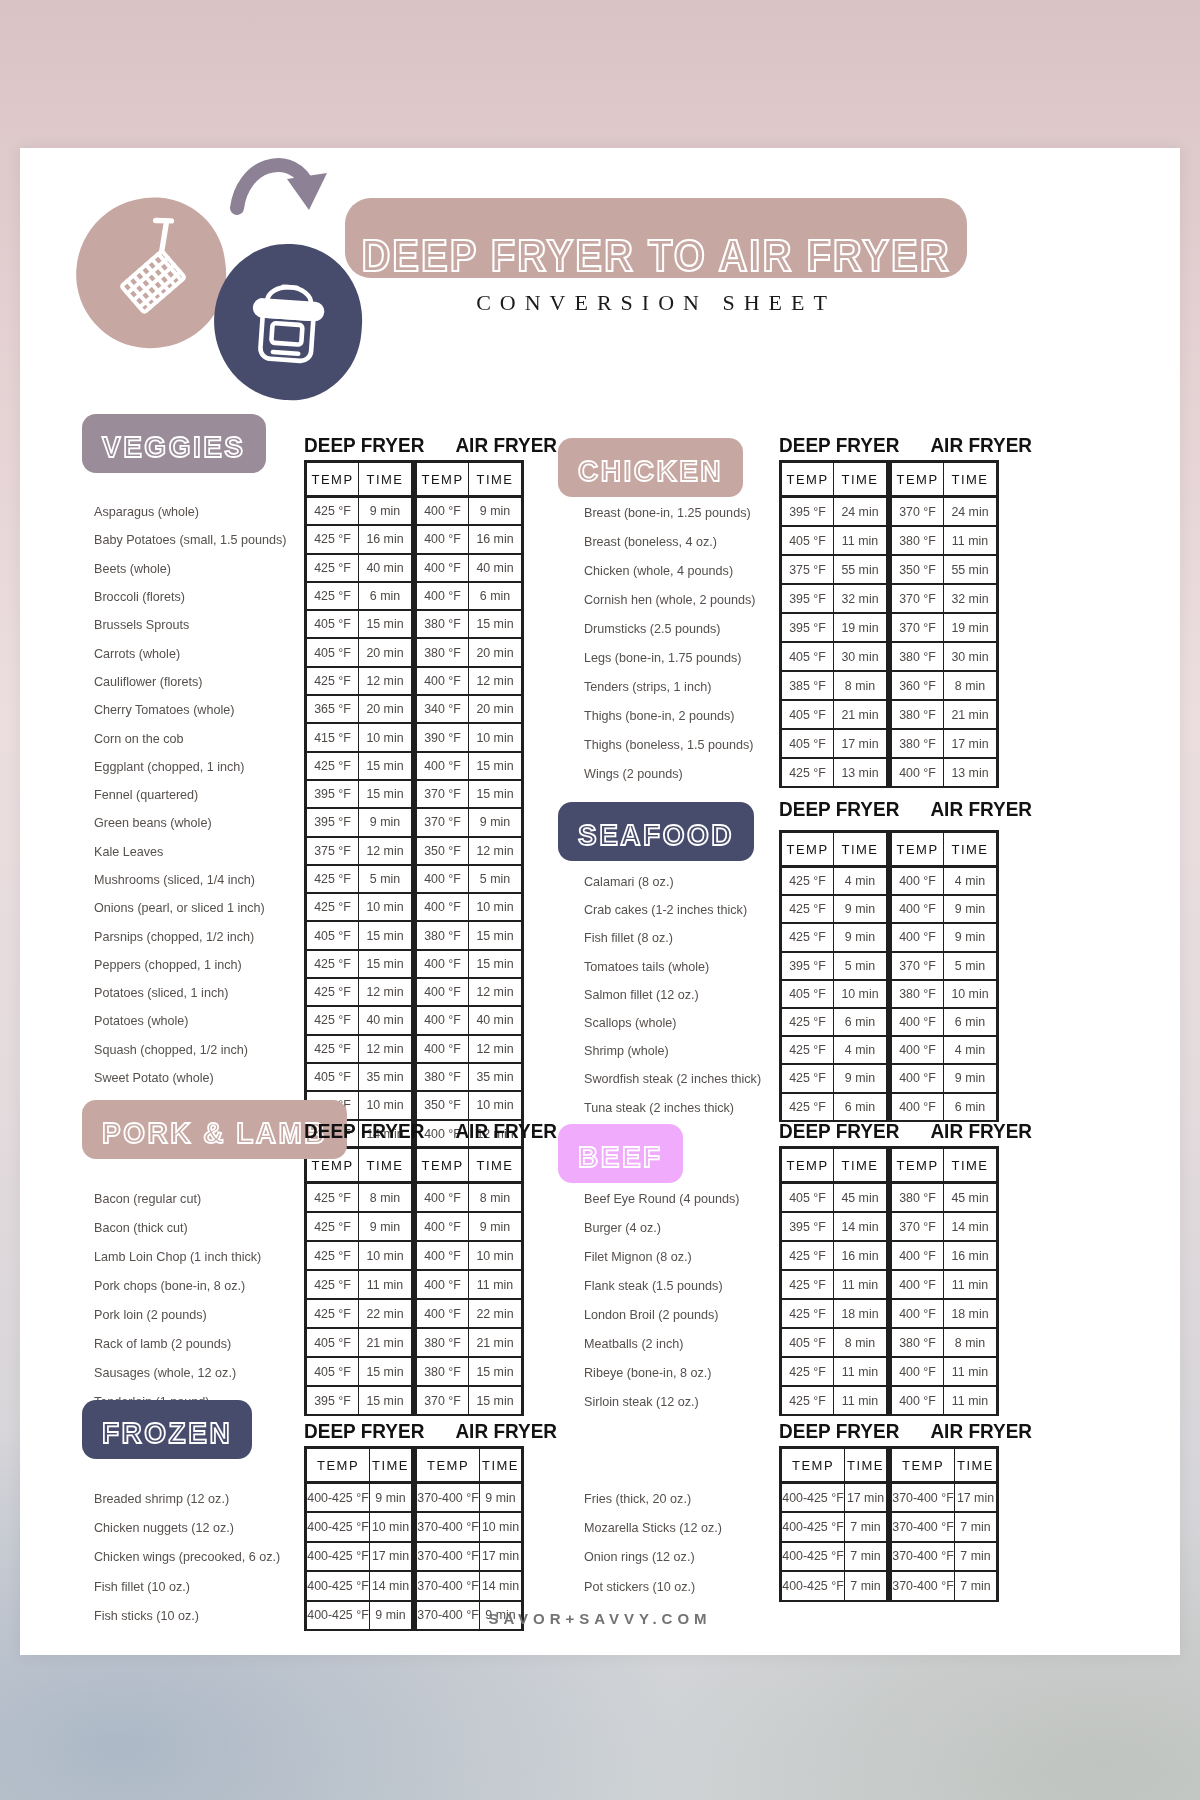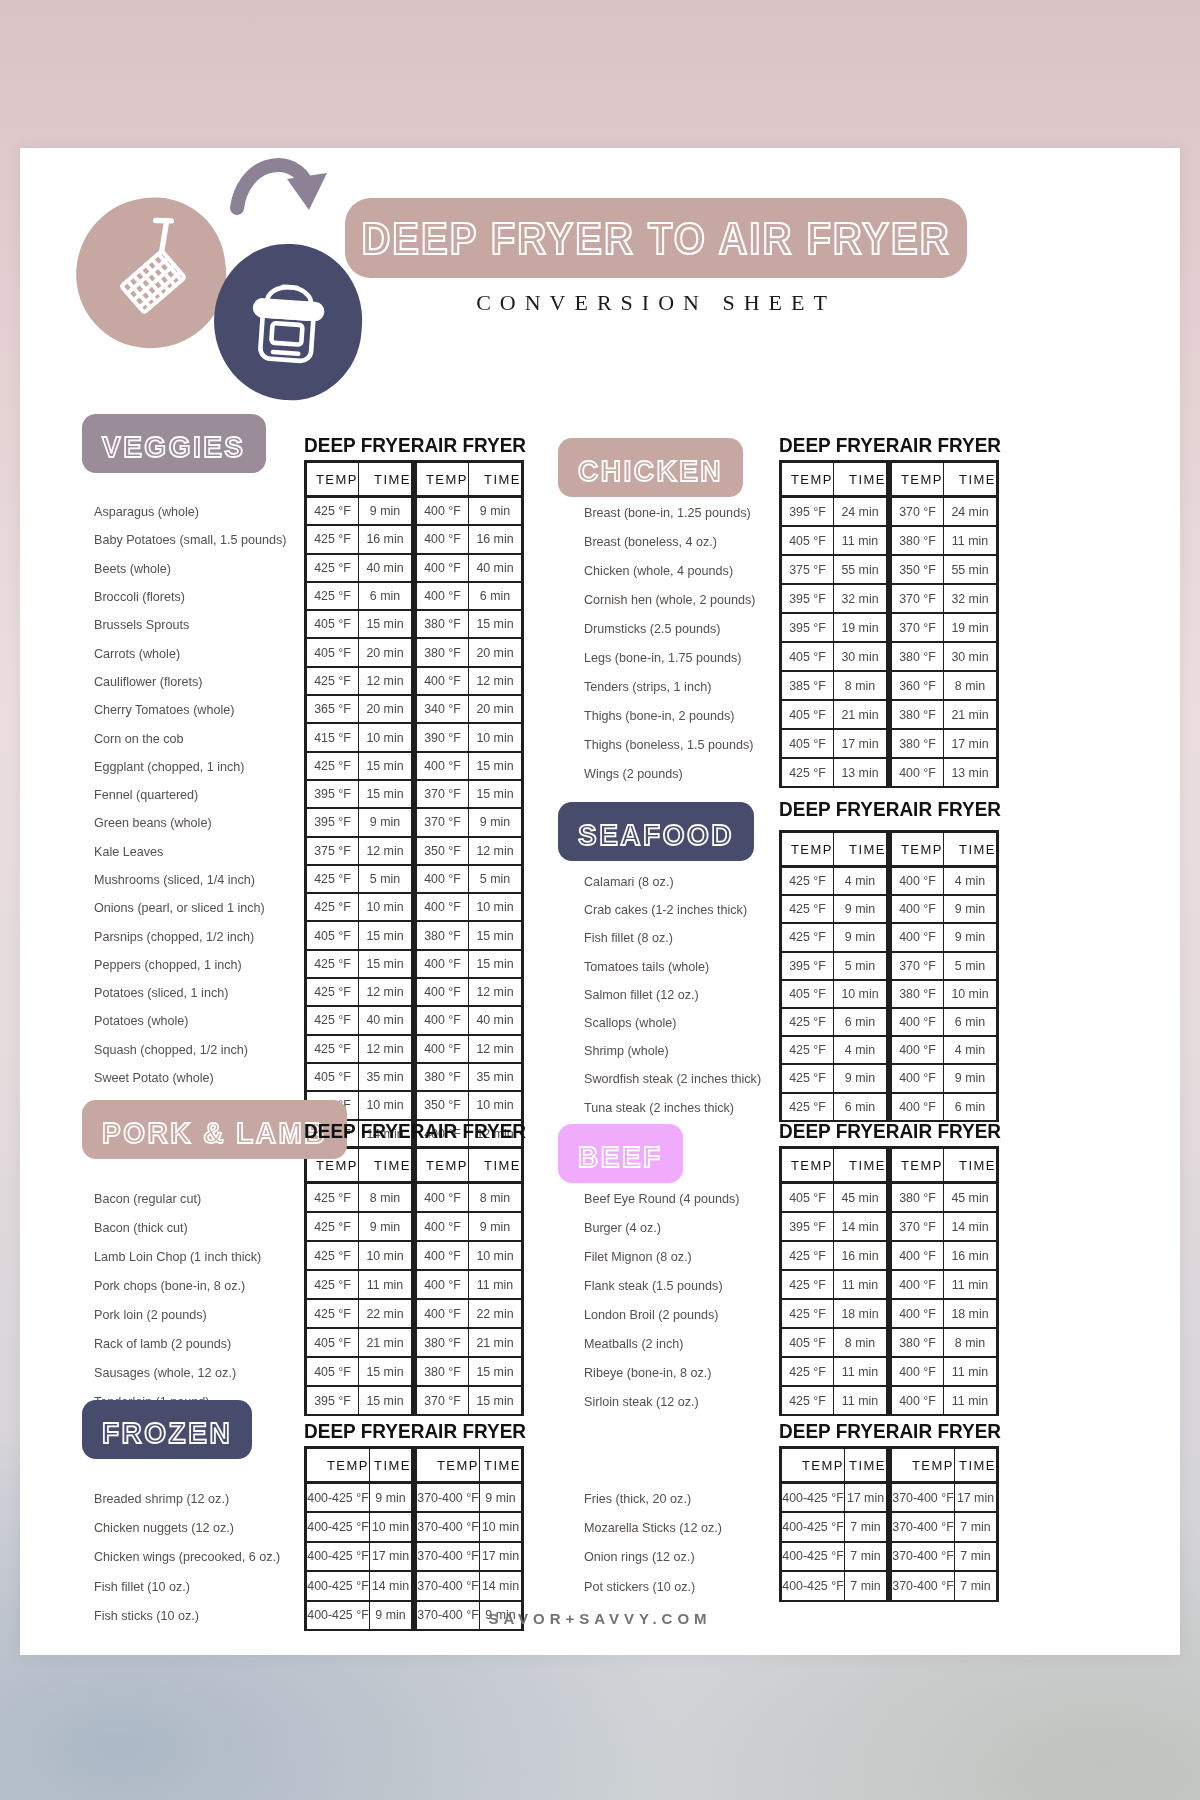--- a/index.html
+++ b/index.html
@@ -37,41 +37,41 @@
     font-family:"Liberation Serif",serif;font-size:22px;letter-spacing:9px;color:#1b1b1b;white-space:nowrap;
   }
   
   .sec{position:absolute;width:500px;}
   .sec.left{left:40px;}
   .sec.right{left:538px;}
   .banner{position:absolute;top:4px;border-radius:14px;padding:18px 20px 9px;}
   .sec.left .banner{left:22px;}
   .sec.right .banner{left:0;margin-top:24px;}
   .banner-text{font-size:28px;letter-spacing:2.5px;white-space:nowrap;transform:scaleY(1.05);display:inline-block;}
-  .fryer-heads{position:absolute;top:24px;display:flex;}
+  .fryer-heads{position:absolute;top:24px;display:flex;gap:31px;}
   .sec.left .fryer-heads{left:244px;width:220px;}
   .sec.right .fryer-heads{left:221px;width:220px;}
   .fh{flex:1;text-align:center;font-weight:700;font-size:19px;color:#121212;white-space:nowrap;transform:scaleY(1.1);}
   .ct{border-collapse:separate;border-spacing:0;table-layout:fixed;margin-top:50px;}
   .sec.left .ct{margin-left:34px;}
   .sec.right .ct{margin-left:26px;}
   .sec-seafood .ct{margin-top:56px;}
   .ct th,.ct td{margin:0;padding:0;font-weight:normal;}
   col.cname{width:210px;}
   .sec.right col.cname{width:195px;}
   col.cv{width:55px;}
   .sec-frozen col.cvt, .sec-frozen2 col.cvt{width:66px;}
   .sec-frozen col.cvm, .sec-frozen2 col.cvm{width:44px;}
   .item{text-align:left;padding-right:6px;overflow:hidden;white-space:nowrap;font-size:12.6px;color:#56504d;}
   .val{text-align:center;font-size:12.4px;color:#4e4946;border-bottom:2px solid #1f1f1f;white-space:nowrap;}
   .c1{border-left:3px solid #1f1f1f;border-right:1.8px solid #1f1f1f;}
   .c2{border-right:3px solid #1f1f1f;}
   .c3{border-left:3px solid #1f1f1f;border-right:1.8px solid #1f1f1f;}
   .c4{border-right:3px solid #1f1f1f;}
-  .hd{border-top:3px solid #1f1f1f;border-bottom:3px solid #1f1f1f;font-size:13px;letter-spacing:1.5px;color:#141414;height:32px;text-align:right;}
+  .hd{border-top:3px solid #1f1f1f;border-bottom:3px solid #1f1f1f;font-size:13px;letter-spacing:1.5px;color:#141414;height:32px;}
   .sec-veggies tbody td{height:26.3px;}
   .sec-chicken tbody td{height:27px;}
   .sec-seafood tbody td{height:26.2px;}
   .sec-pork tbody td, .sec-beef tbody td{height:27px;}
   .sec-frozen tbody td, .sec-frozen2 tbody td{height:27.4px;}
   .footer{
     position:absolute;left:0;top:1462px;width:100%;text-align:center;
     font-weight:700;font-size:15px;letter-spacing:5px;color:#737373;
   }
 </style>
@@ -101,21 +101,21 @@
         <rect x="37" y="52" width="26" height="17" rx="3"></rect>
         <path d="M39 77 h22"></path>
       </g>
     </svg>
   </div>
   <svg class="arrow-svg" viewBox="0 0 120 106" style="color:#8d8195">
     <path d="M12 62 C 18 18, 62 6, 80 34" fill="none" stroke="currentColor" stroke-width="14" stroke-linecap="round"></path>
     <polygon points="62,33 102,27 84,64" fill="currentColor"></polygon>
   </svg>
 
-  <div class="title-banner" style="background-color: rgb(198, 167, 161);">
+  <div class="title-banner" style="background-color: rgb(198, 167, 161); align-items: flex-end;">
     <span class="title-text outline">DEEP FRYER TO AIR FRYER</span>
   </div>
   <div class="subtitle">CONVERSION SHEET</div>
 
   <section class="sec left sec-veggies" style="top:262px">
     <div class="banner" style="background-color: rgb(154, 140, 153);">
       <span class="banner-text outline">VEGGIES</span>
     </div>
     <div class="fryer-heads">
       <span class="fh">DEEP FRYER</span>

